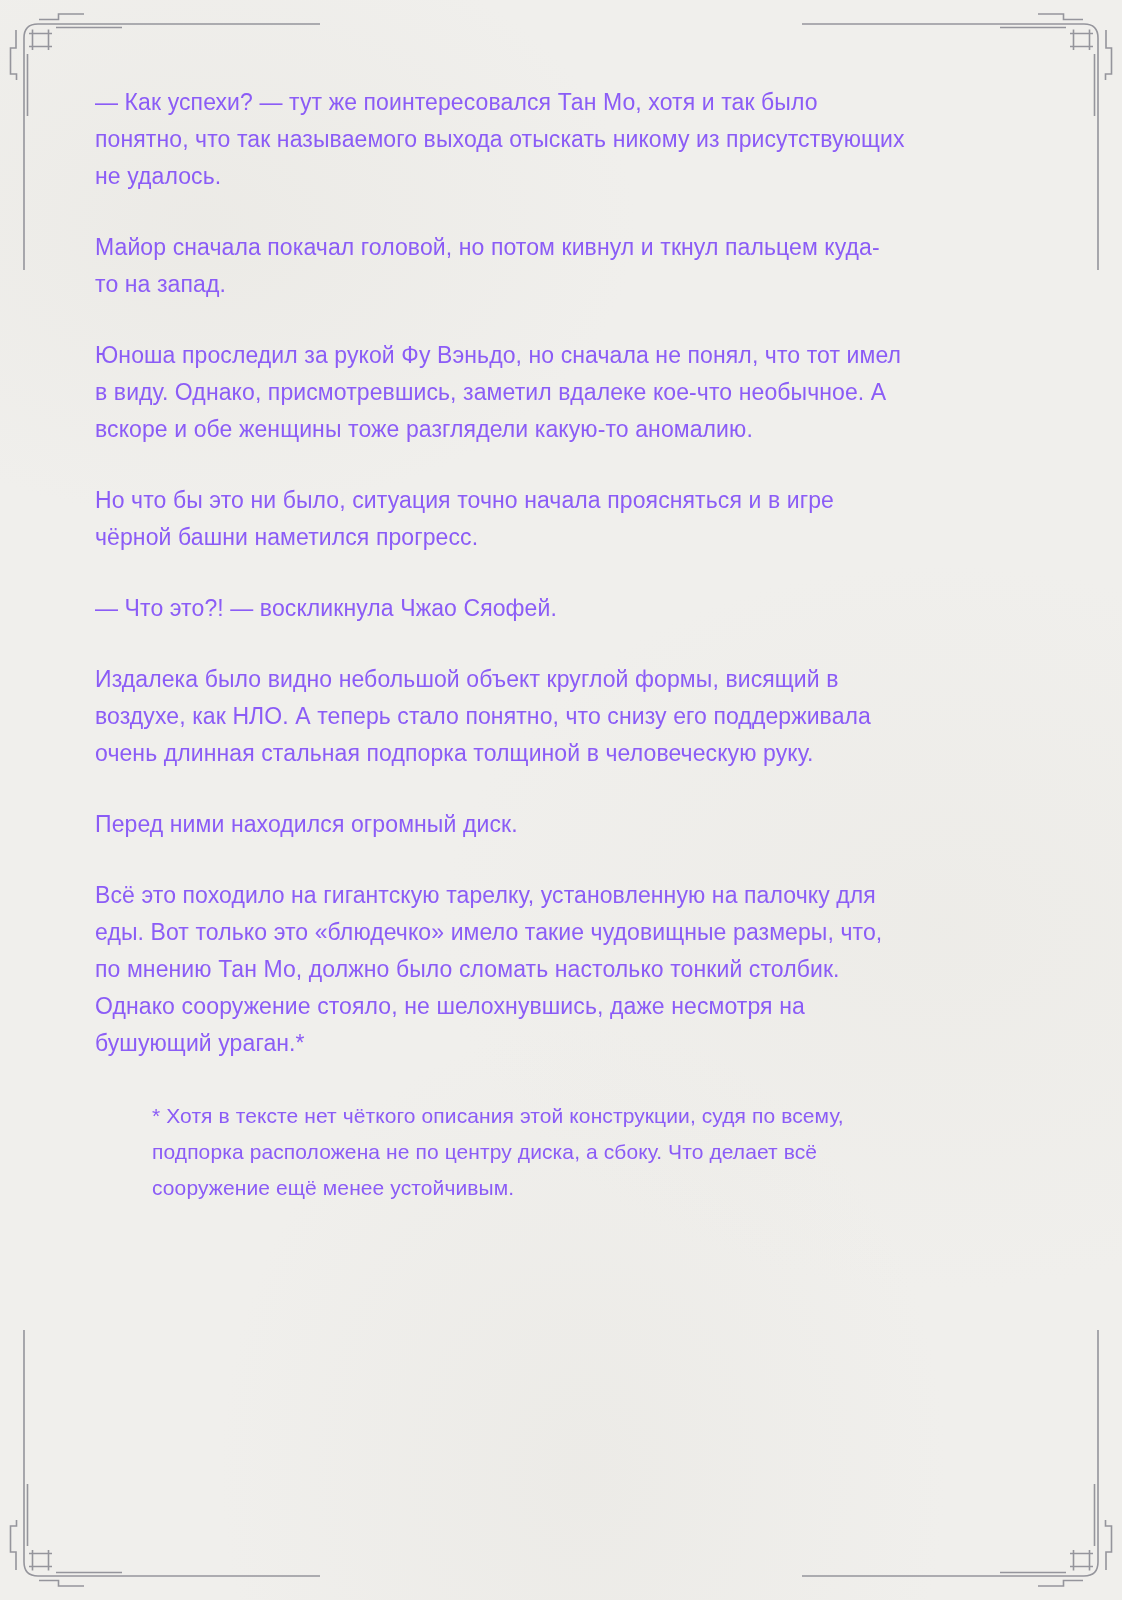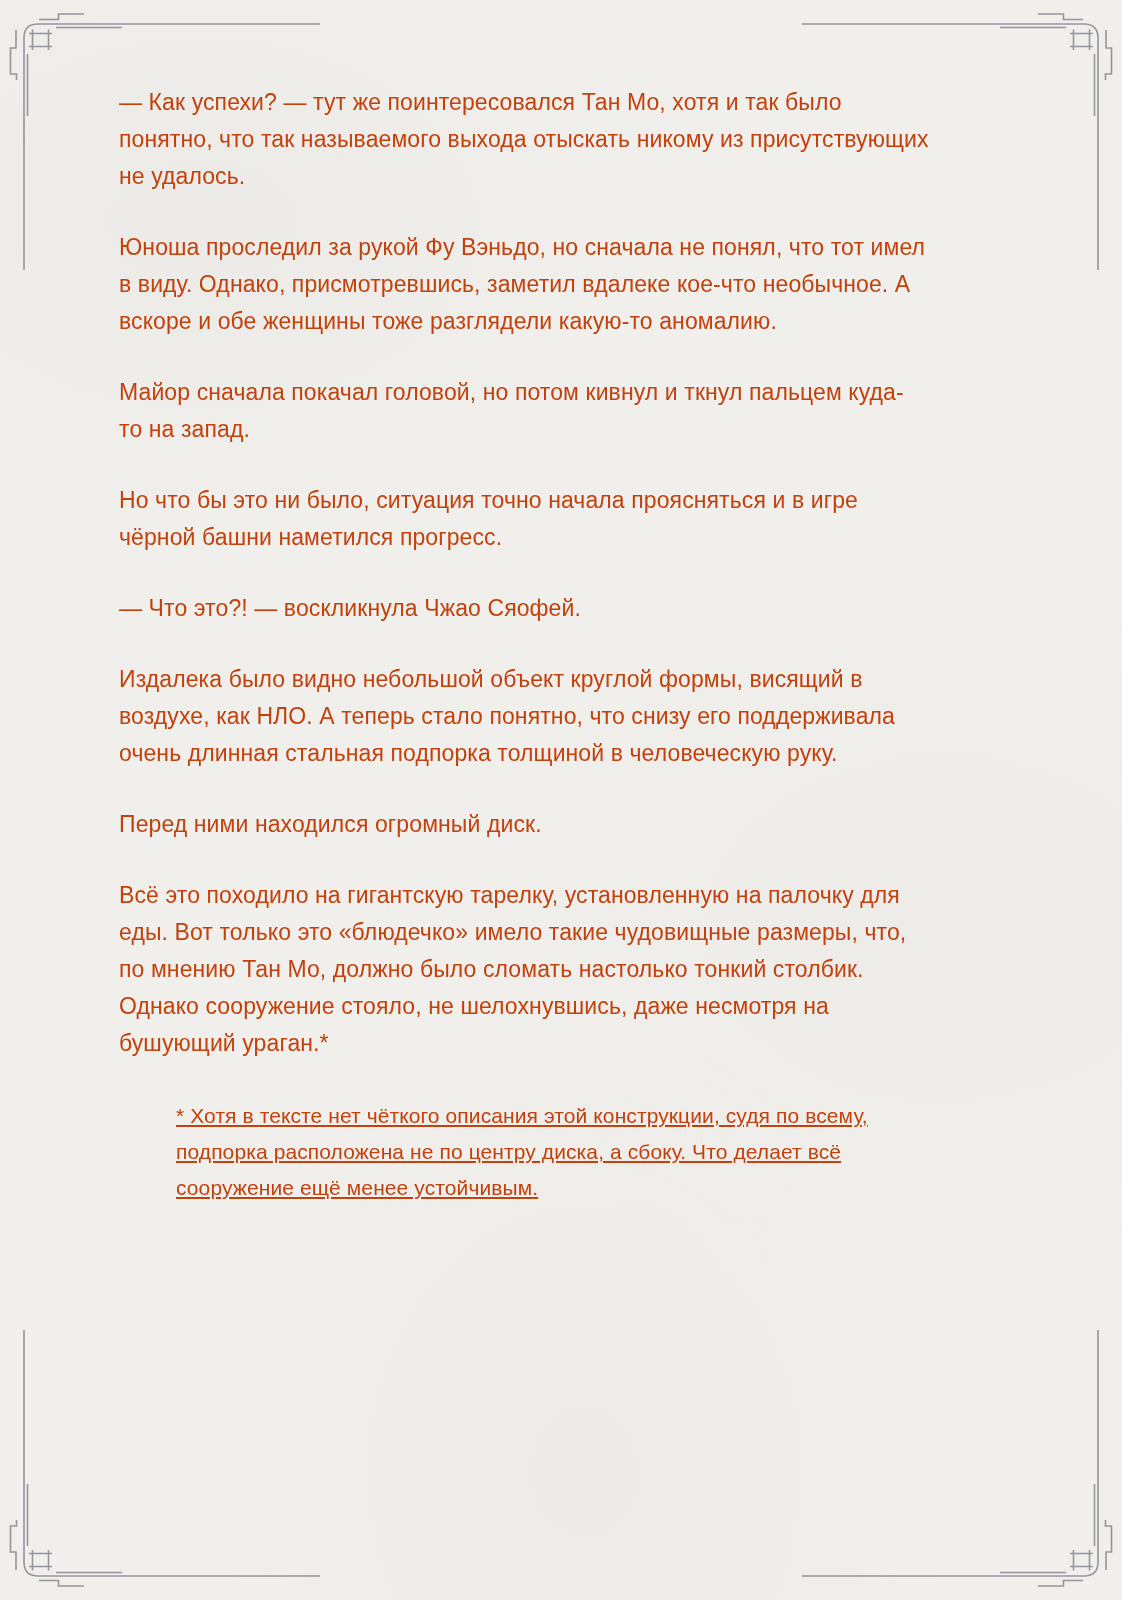--- a/index.html
+++ b/index.html
@@ -20,37 +20,35 @@
     left: 0; top: 0;
     width: 1122px; height: 1600px;
     pointer-events: none;
     display: block;
   }
   .content {
     position: absolute;
     left: 95px;
     top: 84px;
     width: 950px;
-    color: #c2410c;
-    margin-left: 24px;
+    color: #8b5cf6;
   }
   .par {
     font-size: 23px;
     line-height: 37px;
     margin: 0 0 34px 0;
     white-space: pre-line;
     letter-spacing: 0.1px;
   }
   .footnote {
     font-size: 21px;
     line-height: 36px;
     margin: 36px 0 0 57px;
     white-space: pre-line;
     letter-spacing: 0.1px;
-    text-decoration: underline;
   }
 </style>
 </head>
 <body style="color: rgb(47, 47, 48);">
 
 <svg class="frame" viewBox="0 0 1122 1600" aria-hidden="true">
   <g fill="none" stroke="#95959c" stroke-width="1.6">
     <g id="corner-motif">
 
       <path d="M320,24 H38 Q24,24 24,38 V270"></path>
@@ -67,25 +65,25 @@
     <use href="#corner-motif" transform="translate(1122,0) scale(-1,1)"></use>
     <use href="#corner-motif" transform="translate(0,1600) scale(1,-1)"></use>
     <use href="#corner-motif" transform="translate(1122,1600) scale(-1,-1)"></use>
   </g>
 </svg>
 
 <main class="content">
   <p class="par">— Как успехи? — тут же поинтересовался Тан Мо, хотя и так было
 понятно, что так называемого выхода отыскать никому из присутствующих
 не удалось.</p>
+  <p class="par">Майор сначала покачал головой, но потом кивнул и ткнул пальцем куда-
+то на запад.</p>
   <p class="par">Юноша проследил за рукой Фу Вэньдо, но сначала не понял, что тот имел
 в виду. Однако, присмотревшись, заметил вдалеке кое-что необычное. А
 вскоре и обе женщины тоже разглядели какую-то аномалию.</p>
-  <p class="par">Майор сначала покачал головой, но потом кивнул и ткнул пальцем куда-
-то на запад.</p>
   <p class="par">Но что бы это ни было, ситуация точно начала проясняться и в игре
 чёрной башни наметился прогресс.</p>
   <p class="par">— Что это?! — воскликнула Чжао Сяофей.</p>
   <p class="par">Издалека было видно небольшой объект круглой формы, висящий в
 воздухе, как НЛО. А теперь стало понятно, что снизу его поддерживала
 очень длинная стальная подпорка толщиной в человеческую руку.</p>
   <p class="par">Перед ними находился огромный диск.</p>
   <p class="par">Всё это походило на гигантскую тарелку, установленную на палочку для
 еды. Вот только это «блюдечко» имело такие чудовищные размеры, что,
 по мнению Тан Мо, должно было сломать настолько тонкий столбик.

